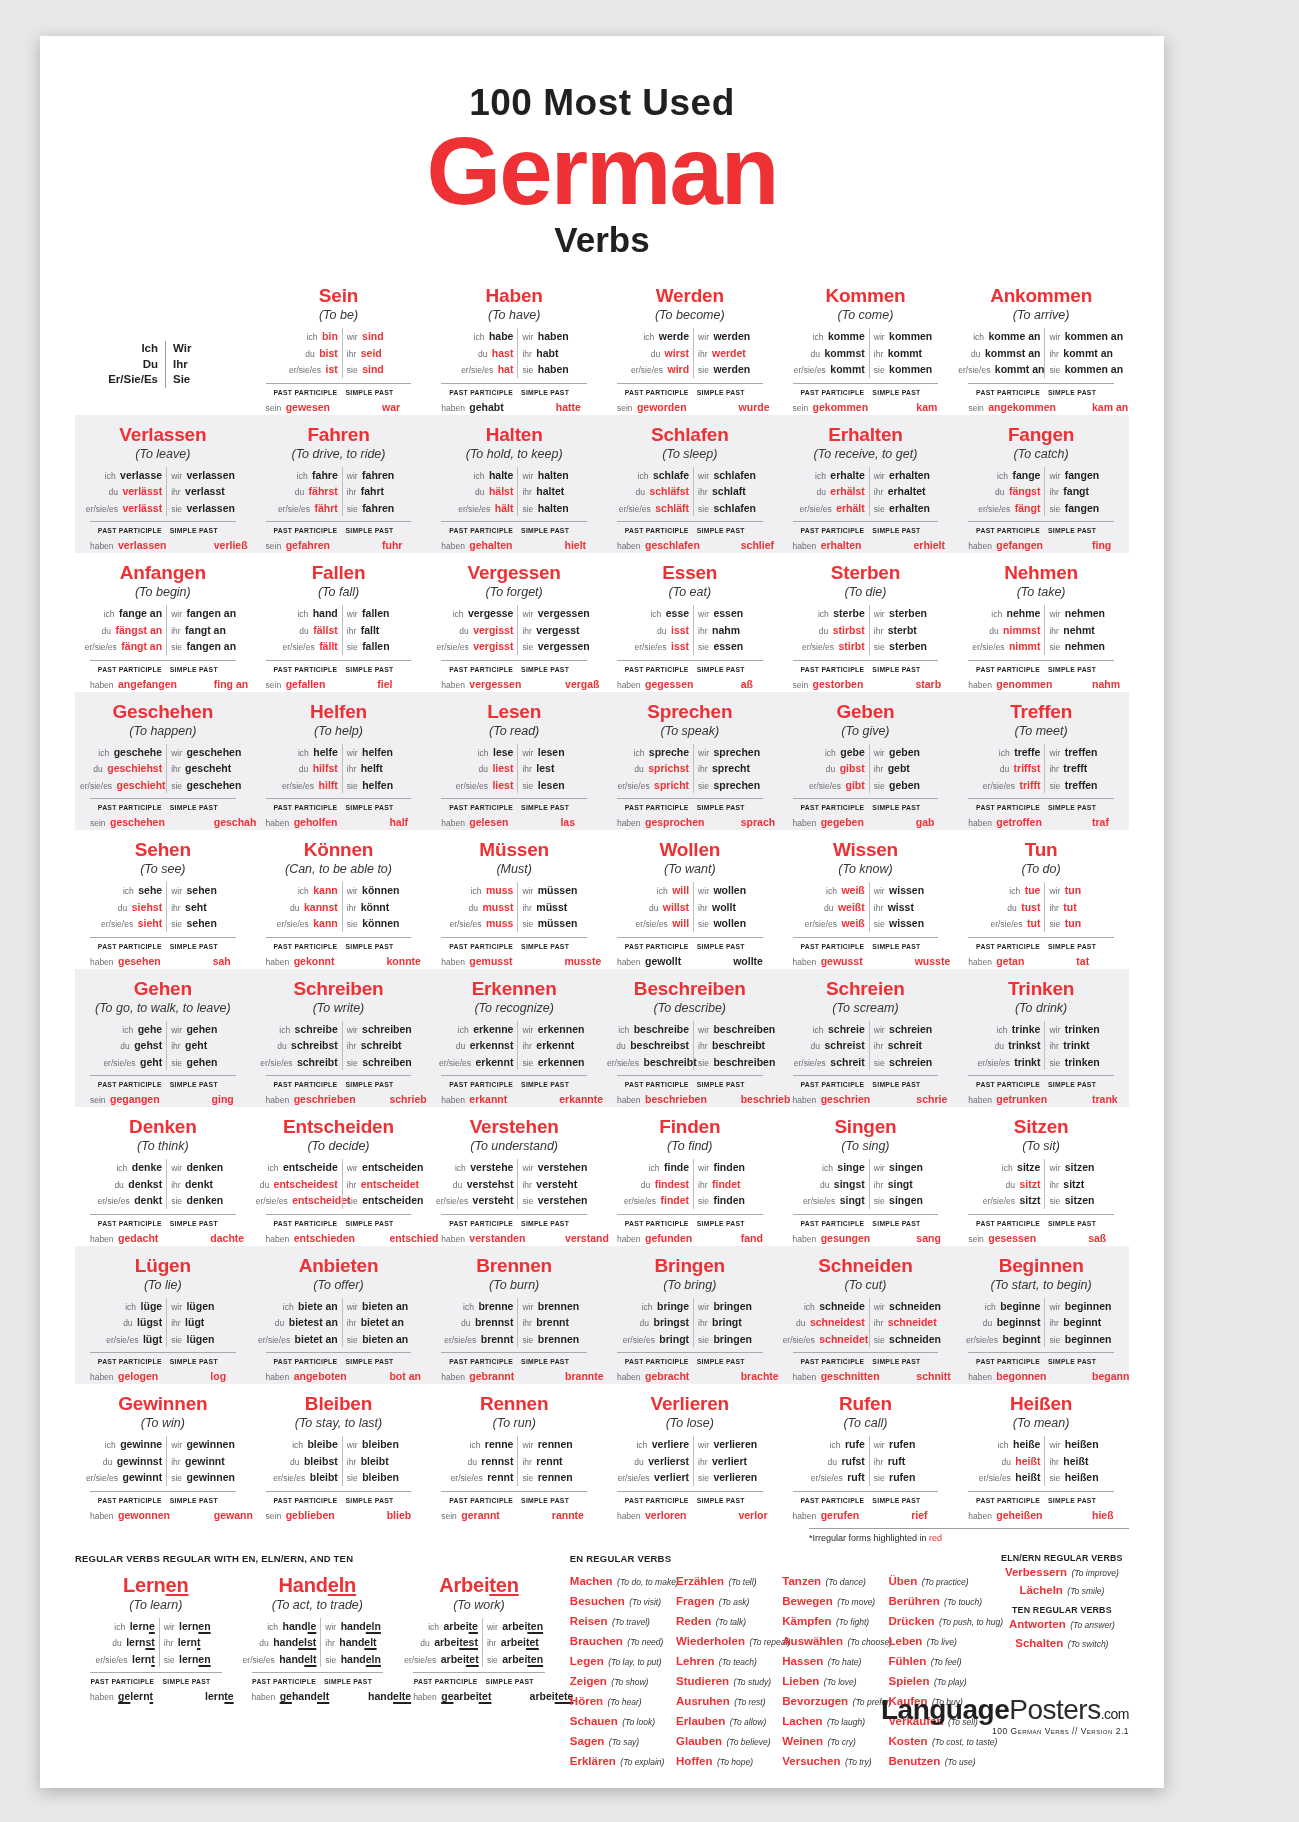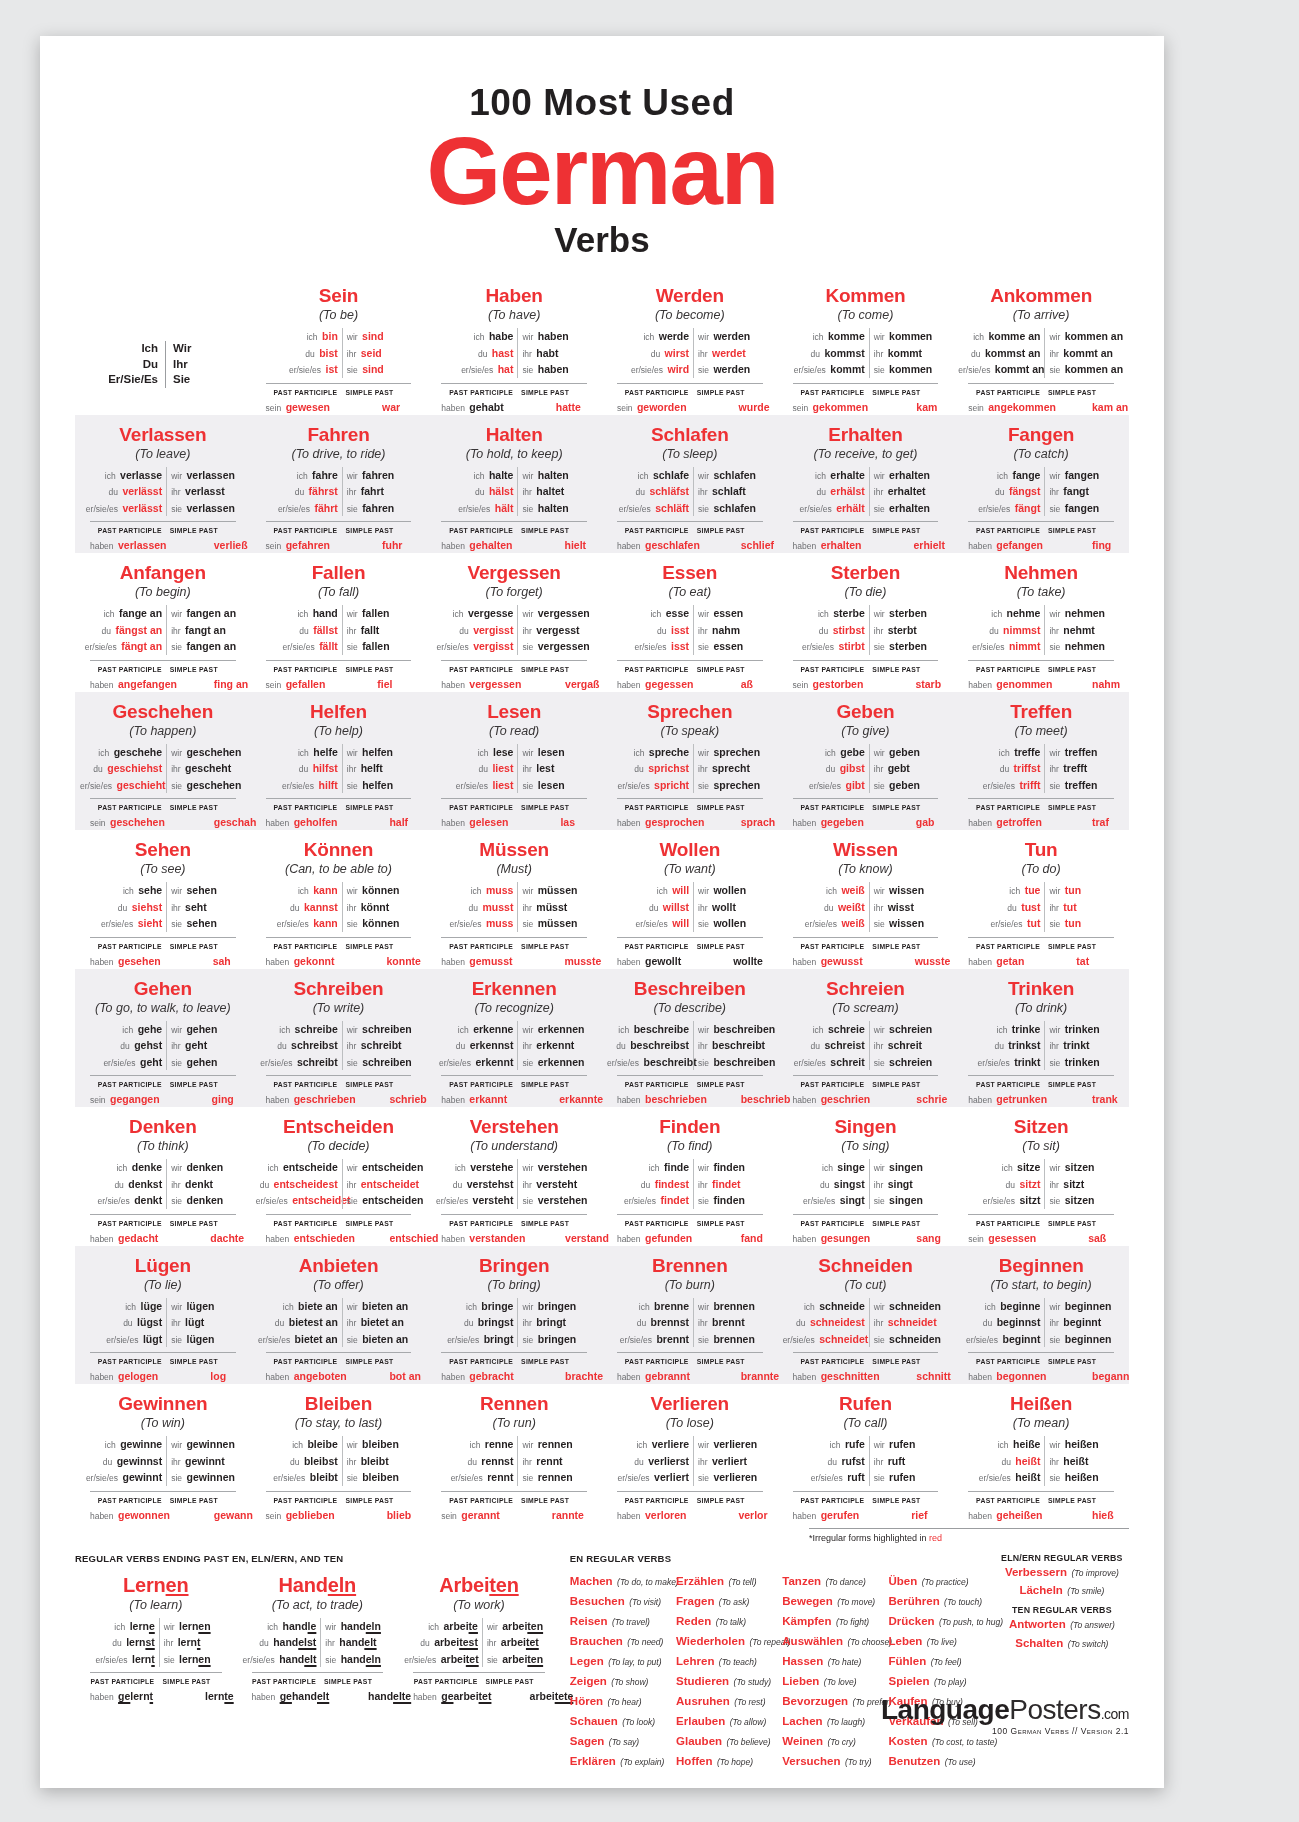--- a/index.html
+++ b/index.html
@@ -1322,20 +1322,48 @@
         <span class="cl pplabel">PAST PARTICIPLE</span>
                 <span class="cr pplabel">SIMPLE PAST</span>
       </div>
       <div class="ppforms">
         <span class="cl"><span class="pr">haben</span> <span class="fm red">angeboten</span></span>
                 <span class="cr"><span class="fm red">bot an</span></span>
       </div>
     </div>
   </div>
           <div class="card">
+    <div class="vtitle">Brennen</div>
+    <div class="vtrans">(To burn)</div>
+    <div class="conj">
+      <div class="crow">
+        <span class="cl"><span class="pr">ich</span> <span class="fm">brenne</span></span>
+                <span class="cr"><span class="pr">wir</span> <span class="fm">brennen</span></span>
+      </div>
+      <div class="crow">
+        <span class="cl"><span class="pr">du</span> <span class="fm">brennst</span></span>
+                <span class="cr"><span class="pr">ihr</span> <span class="fm">brennt</span></span>
+      </div>
+      <div class="crow">
+        <span class="cl"><span class="pr">er/sie/es</span> <span class="fm">brennt</span></span>
+                <span class="cr"><span class="pr">sie</span> <span class="fm">brennen</span></span>
+      </div>
+    </div>
+    <div class="ppblock">
+      <div class="pplabels">
+        <span class="cl pplabel">PAST PARTICIPLE</span>
+                <span class="cr pplabel">SIMPLE PAST</span>
+      </div>
+      <div class="ppforms">
+        <span class="cl"><span class="pr">haben</span> <span class="fm red">gebrannt</span></span>
+                <span class="cr"><span class="fm red">brannte</span></span>
+      </div>
+    </div>
+  </div>
+          <div class="card">
     <div class="vtitle">Bringen</div>
     <div class="vtrans">(To bring)</div>
     <div class="conj">
       <div class="crow">
         <span class="cl"><span class="pr">ich</span> <span class="fm">bringe</span></span>
                 <span class="cr"><span class="pr">wir</span> <span class="fm">bringen</span></span>
       </div>
       <div class="crow">
         <span class="cl"><span class="pr">du</span> <span class="fm">bringst</span></span>
                 <span class="cr"><span class="pr">ihr</span> <span class="fm">bringt</span></span>
@@ -1346,48 +1374,20 @@
       </div>
     </div>
     <div class="ppblock">
       <div class="pplabels">
         <span class="cl pplabel">PAST PARTICIPLE</span>
                 <span class="cr pplabel">SIMPLE PAST</span>
       </div>
       <div class="ppforms">
         <span class="cl"><span class="pr">haben</span> <span class="fm red">gebracht</span></span>
                 <span class="cr"><span class="fm red">brachte</span></span>
-      </div>
-    </div>
-  </div>
-          <div class="card">
-    <div class="vtitle">Brennen</div>
-    <div class="vtrans">(To burn)</div>
-    <div class="conj">
-      <div class="crow">
-        <span class="cl"><span class="pr">ich</span> <span class="fm">brenne</span></span>
-                <span class="cr"><span class="pr">wir</span> <span class="fm">brennen</span></span>
-      </div>
-      <div class="crow">
-        <span class="cl"><span class="pr">du</span> <span class="fm">brennst</span></span>
-                <span class="cr"><span class="pr">ihr</span> <span class="fm">brennt</span></span>
-      </div>
-      <div class="crow">
-        <span class="cl"><span class="pr">er/sie/es</span> <span class="fm">brennt</span></span>
-                <span class="cr"><span class="pr">sie</span> <span class="fm">brennen</span></span>
-      </div>
-    </div>
-    <div class="ppblock">
-      <div class="pplabels">
-        <span class="cl pplabel">PAST PARTICIPLE</span>
-                <span class="cr pplabel">SIMPLE PAST</span>
-      </div>
-      <div class="ppforms">
-        <span class="cl"><span class="pr">haben</span> <span class="fm red">gebrannt</span></span>
-                <span class="cr"><span class="fm red">brannte</span></span>
       </div>
     </div>
   </div>
           <div class="card">
     <div class="vtitle">Schneiden</div>
     <div class="vtrans">(To cut)</div>
     <div class="conj">
       <div class="crow">
         <span class="cl"><span class="pr">ich</span> <span class="fm">schneide</span></span>
                 <span class="cr"><span class="pr">wir</span> <span class="fm">schneiden</span></span>
@@ -1612,21 +1612,21 @@
   </div>
         </div>
       </main>
 
     <div class="footnote">
       <span class="footnote-inner"><span>*Irregular forms highlighted in </span><span class="red">red</span></span>
     </div>
 
     <section class="bottom">
       <div class="bottom-left">
-        <div class="sec-header">REGULAR VERBS ENDING PAST EN, ELN/ERN, AND TEN</div>
+        <div class="sec-header">REGULAR VERBS REGULAR WITH EN, ELN/ERN, AND TEN</div>
         <div class="reg-cards">
             <div class="reg-card">
     <div class="vtitle">Lern<u>en</u></div>
     <div class="vtrans">(To learn)</div>
     <div class="conj">
       <div class="crow">
         <span class="cl"><span class="pr">ich</span> <span class="fm">lern<u>e</u></span></span>
                   <span class="cr"><span class="pr">wir</span> <span class="fm">lern<u>en</u></span></span>
       </div>
       <div class="crow">

